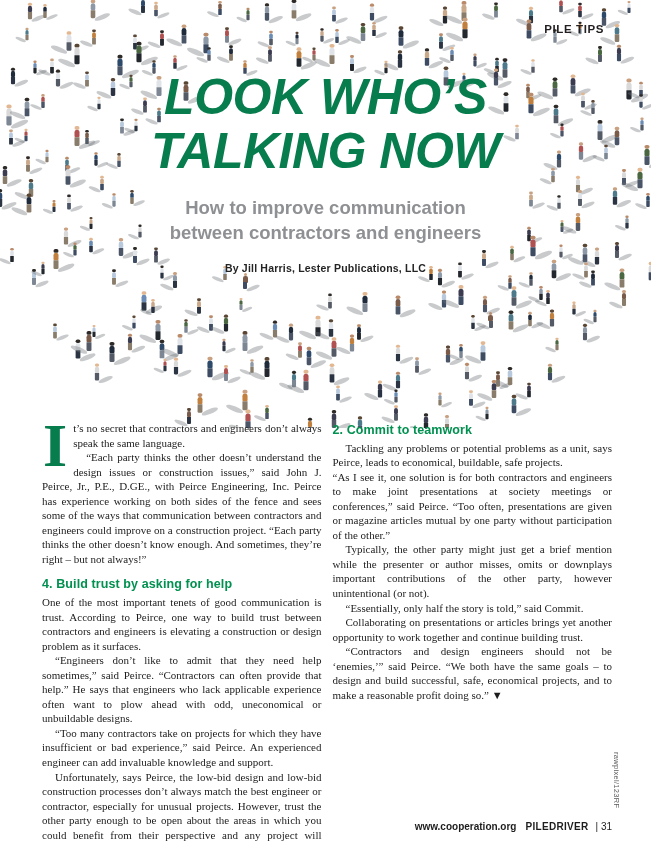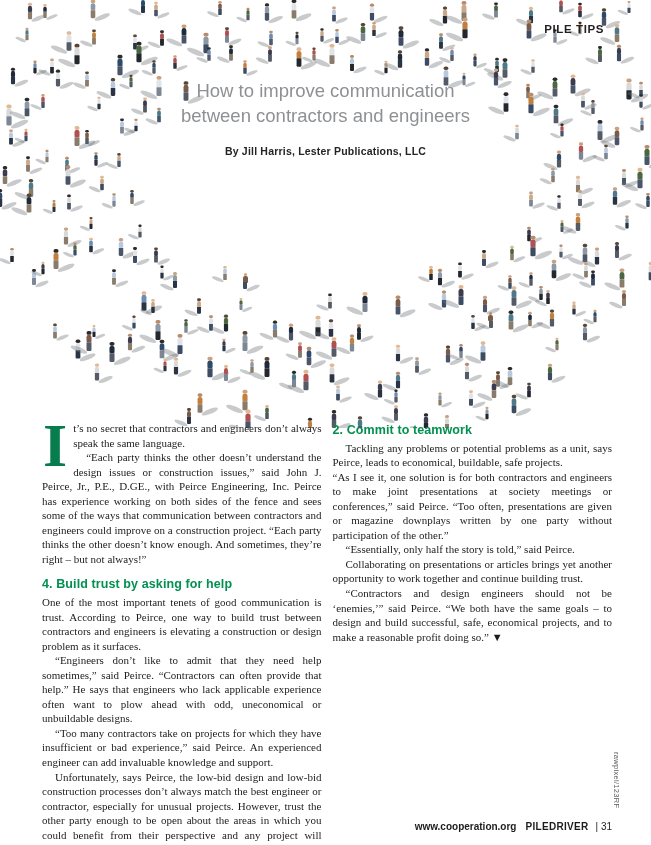--- a/index.html
+++ b/index.html
@@ -12,22 +12,22 @@
         background:rgba(110,115,122,.38);}
   .person .head{position:absolute;left:2.4px;top:0;width:3.2px;height:3.2px;border-radius:50%;}
   .person .torso{position:absolute;left:1.6px;top:3.1px;width:4.8px;height:6.4px;border-radius:2px 2px 1px 1px;}
   .person .legs{position:absolute;left:2.1px;top:9.3px;width:3.8px;height:6.4px;border-radius:0 0 1px 1px;}
   
   .kicker{position:absolute;top:23px;right:47px;font-family:"Liberation Sans",sans-serif;
         font-weight:700;font-size:11.5px;letter-spacing:.6px;color:#231f20;z-index:3;}
   .titleblock{position:absolute;top:70px;left:0;width:651px;text-align:center;z-index:2;}
   .title{font-family:"Liberation Sans",sans-serif;font-style:italic;font-weight:700;
         font-size:50px;line-height:54px;letter-spacing:-.5px;margin:0;}
-  .subtitle{font-family:"Liberation Sans",sans-serif;font-weight:400;font-size:18.5px;
-        line-height:25px;margin-top:8px;}
+  .subtitle{font-family:"Liberation Sans",sans-serif;font-weight:700;font-size:18.5px;
+        line-height:25px;margin-top:17px;}
   .byline{font-family:"Liberation Sans",sans-serif;font-weight:700;font-size:10.5px;
         color:#242424;margin-top:17px;letter-spacing:.2px;}
   
   #article{position:absolute;left:42px;top:421px;width:570px;display:flex;gap:11px;z-index:2;}
   .col{width:279.5px;font-size:11px;line-height:14.55px;text-align:justify;}
   .col p{margin:0;}
   .col p.indent{text-indent:13px;}
   .sechead{font-family:"Liberation Sans",sans-serif;font-weight:700;font-size:12.5px;
         margin:11px 0 3px 0;letter-spacing:.1px;}
   .col2 .sechead:first-child{margin-top:2px;}
@@ -1581,39 +1581,41 @@
         <div class="shadow" style="left: -11px; transform: rotate(22deg);"></div>
         <div class="head" style="background: rgb(201, 161, 129);"></div>
         <div class="torso" style="background: rgb(141, 153, 166);"></div>
         <div class="legs" style="background: rgb(35, 39, 46);"></div>
       </div>
     </div>
 
   <div class="kicker">PILE TIPS</div>
 
   <div class="titleblock">
+    <h1 class="title" style="color: rgb(7, 124, 77);"><span>LOOK WHO’S</span><br><span>TALKING NOW</span></h1>
     <div class="subtitle" style="color: rgb(142, 144, 147);"><span>How to improve communication</span><br><span>between contractors and engineers</span></div>
     <div class="byline">By Jill Harris, Lester Publications, LLC</div>
   </div>
 
   <div id="article">
     <div class="col col1">
       <p><span class="dropcap" style="color: rgb(7, 124, 77);">I</span><span>t’s no secret that contractors and engineers don’t always speak the same language.</span></p>
       <p class="indent">“Each party thinks the other doesn’t understand the design issues or construction issues,” said John J. Peirce, Jr., P.E., D.GE., with Peirce Engineering, Inc. Peirce has experience working on both sides of the fence and sees some of the ways that communication between contractors and engineers could improve on a construction project. “Each party thinks the other doesn’t know enough. And sometimes, they’re right – but not always!”</p>
       <div class="sechead" style="color: rgb(0, 144, 79);">4. Build trust by asking for help</div>
       <p>One of the most important tenets of good communication is trust. According to Peirce, one way to build trust between contractors and engineers is elevating a construction or design problem as it surfaces.</p>
       <p class="indent">“Engineers don’t like to admit that they need help sometimes,” said Peirce. “Contractors can often provide that help.” He says that engineers who lack applicable experience often want to plow ahead with odd, uneconomical or unbuildable designs.</p>
       <p class="indent">“Too many contractors take on projects for which they have insufficient or bad experience,” said Peirce. An experienced engineer can add invaluable knowledge and support.</p>
       <p class="indent">Unfortunately, says Peirce, the low-bid design and low-bid construction processes don’t always match the best engineer or contractor, especially for unusual projects. However, trust the other party enough to be open about the areas in which you could benefit from their perspective and any project will benefit.</p>
     </div>
     <div class="col col2">
       <div class="sechead" style="color: rgb(0, 144, 79);">2. Commit to teamwork</div>
       <p class="indent">Tackling any problems or potential problems as a unit, says Peirce, leads to economical, buildable, safe projects.</p>
-      <p>“As I see it, one solution is for both contractors and engineers to make joint presentations at society meetings or conferences,” said Peirce. “Too often, presentations are given or magazine downplays written by one party without participation of the other.”</p>
-      <p class="indent">“Essentially, only half the story is told,” said Peirce.</p>
+      <p>“As I see it, one solution is for both contractors and engineers to make joint presentations at society meetings or conferences,” said Peirce. “Too often, presentations are given or magazine articles mutual by one party without participation of the other.”</p>
+      <p class="indent">Typically, the other party might just get a brief mention while the presenter or author misses, omits or downplays important contributions of the other party, however unintentional (or not).</p>
+      <p class="indent">“Essentially, only half the story is told,” said Commit.</p>
       <p class="indent">Collaborating on presentations or articles brings yet another opportunity to work together and continue building trust.</p>
       <p class="indent">“Contractors and design engineers should not be ‘enemies,’” said Peirce. “We both have the same goals – to design and build successful, safe, economical projects, and to make a reasonable profit doing so.” ▼</p>
     </div>
   </div>
 
   <div class="credit">rawpixel/123RF</div>
 
   <div class="footer">
     <span class="url">www.cooperation.org</span><span class="mag">PILEDRIVER</span><span class="pg">|  31</span>
   </div>

